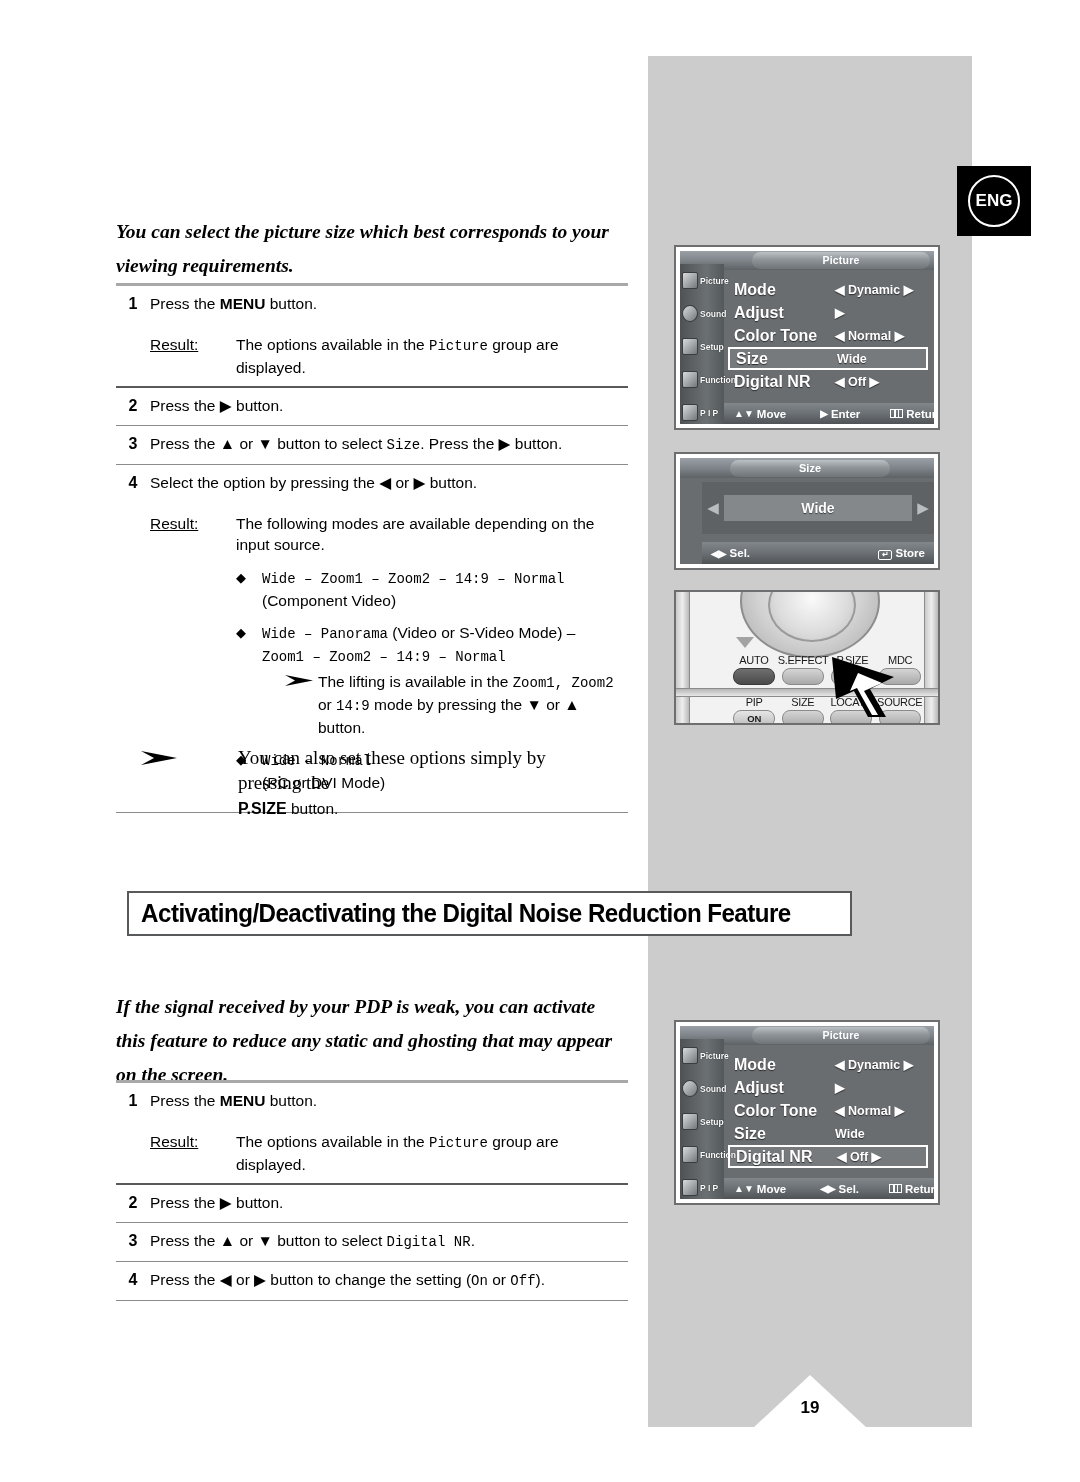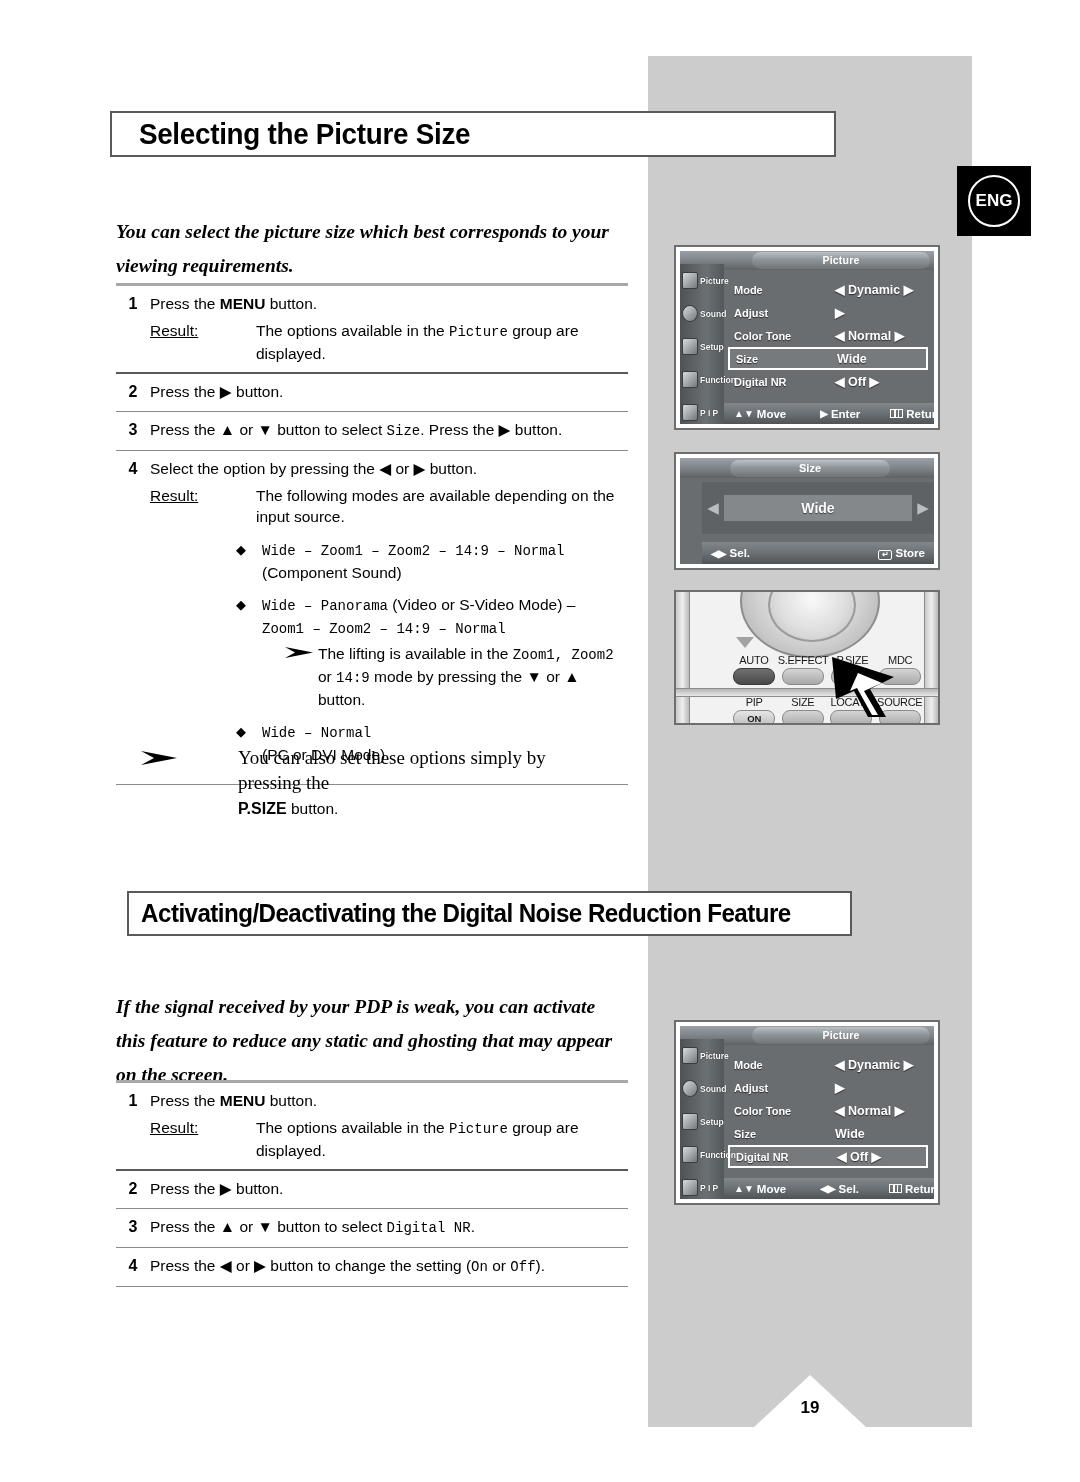--- a/index.html
+++ b/index.html
@@ -147,22 +147,21 @@
     font-family: "Liberation Sans", sans-serif;
   }
   .step-body b { font-weight: bold; }
   .mono {
     font-family: "Liberation Mono", monospace;
     font-size: 14px;
     letter-spacing: 0px;
   }
   .result-line {
     display: flex;
-    margin-top: 5px;
-    gap: 20px;
+    margin-top: 19px;
   }
   .result-label {
     flex: 0 0 86px;
     text-decoration: underline;
     font-size: 15.5px;
     line-height: 21px;
   }
   .result-text {
     flex: 1 1 auto;
     font-size: 15.5px;
@@ -319,21 +318,21 @@
     align-items: center;
     box-sizing: border-box;
     padding: 0 6px 0 6px;
   }
   .osd-row.highlight {
     border: 2px solid #ffffff;
     background: rgba(255,255,255,0.09);
   }
   .osd-label {
     color: #ffffff;
-    font-size: 11px;
+    font-size: 16px;
     font-weight: bold;
     font-family: "Liberation Sans", sans-serif;
     flex: 0 0 auto;
     text-shadow: 0 1px 1px #2a2c2e;
   }
   .osd-value {
     position: absolute;
     left: 107px;
     color: #ffffff;
     font-size: 12.5px;
@@ -599,23 +598,20 @@
 <body>
 
 <div class="page">
 
   <div class="grey-band"></div>
 
   <div class="eng-badge">
     <div class="eng-circle">ENG</div>
   </div>
 
-  <div class="title-box" id="title-box-1">
-    <div class="title-text">Selecting the Picture Size</div>
-  </div>
 
   <div class="intro" id="intro-1">You can select the picture size which best corresponds to your viewing requirements.</div>
 
   <div class="steps" id="steps-1">
     <div class="rule-top"></div>
 
     <div class="step-row">
       <div class="step-num">1</div>
       <div class="step-body">
         <div><span>Press the </span><b>MENU</b><span> button.</span></div>
@@ -647,21 +643,21 @@
           <div class="result-label">Result:</div>
           <div class="result-text">The following modes are available depending on the input source.</div>
         </div>
 
         <div class="bullets">
 
           <div class="bullet-item">
             <div class="bullet-diamond">◆</div>
             <div class="bullet-text">
               <span class="mono">Wide – Zoom1 – Zoom2 – 14:9 – Normal</span><br>
-              <span>(Component Sound)</span>
+              <span>(Component Video)</span>
             </div>
           </div>
 
           <div class="bullet-item">
             <div class="bullet-diamond">◆</div>
             <div class="bullet-text">
               <span class="mono">Wide – Panorama</span><span> (Video or S-Video Mode) –</span><br>
               <span class="mono">Zoom1 – Zoom2 – 14:9 – Normal</span>
               <div class="note">
                 <div class="note-arrow">

